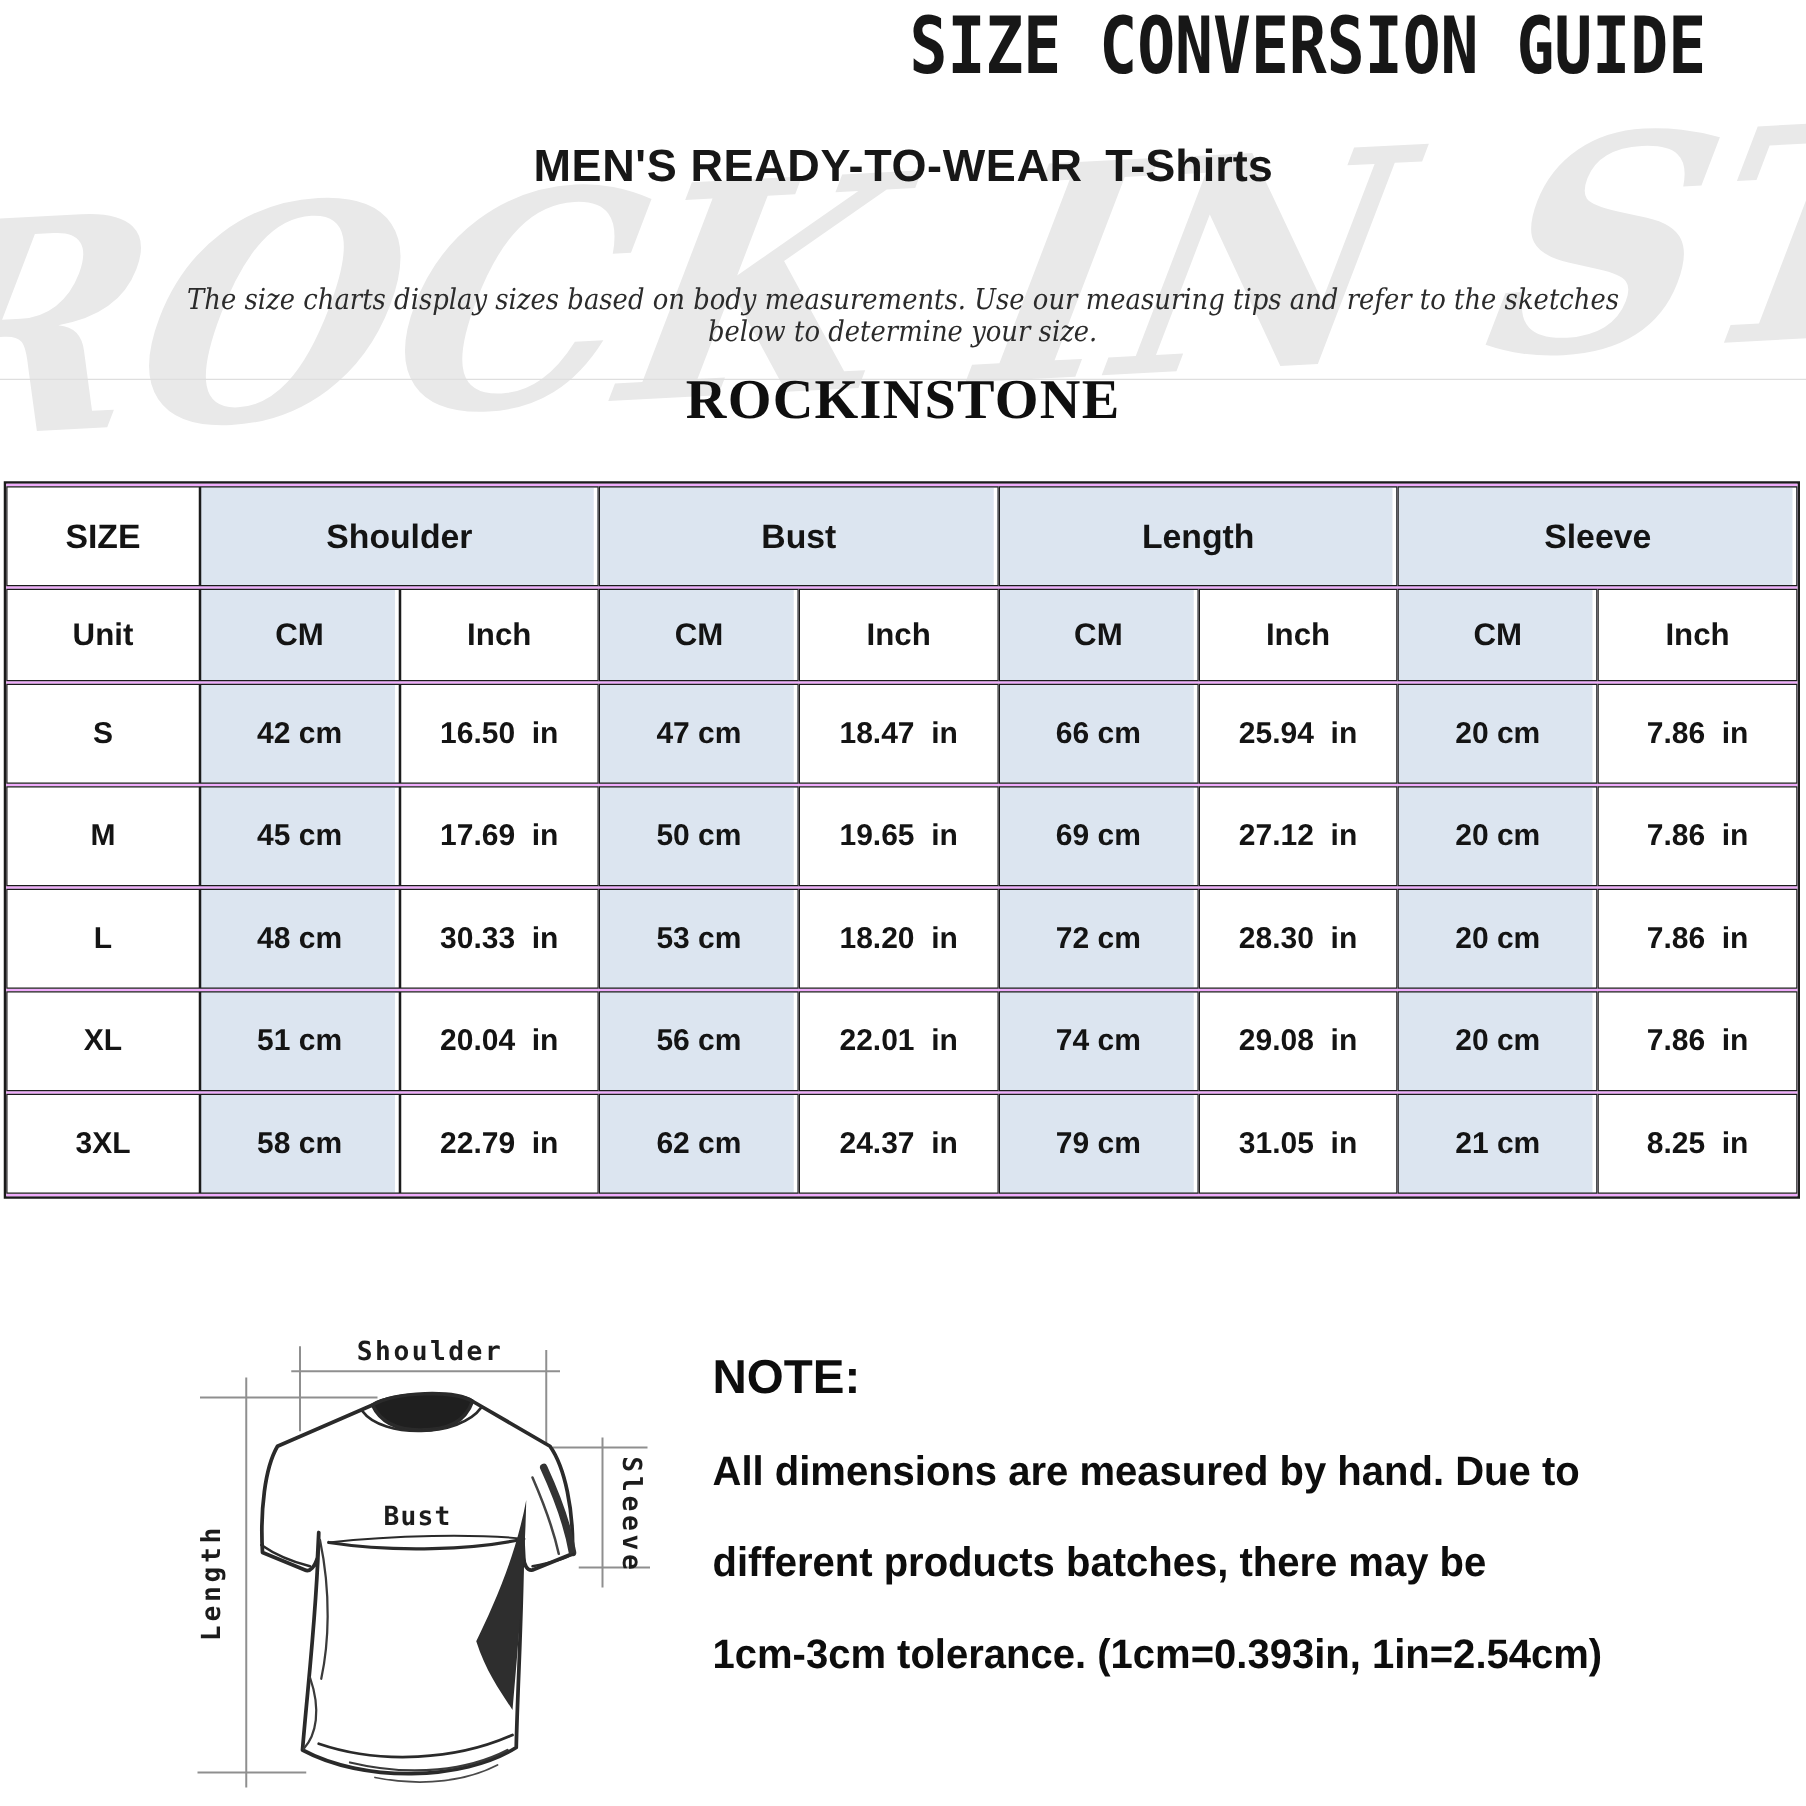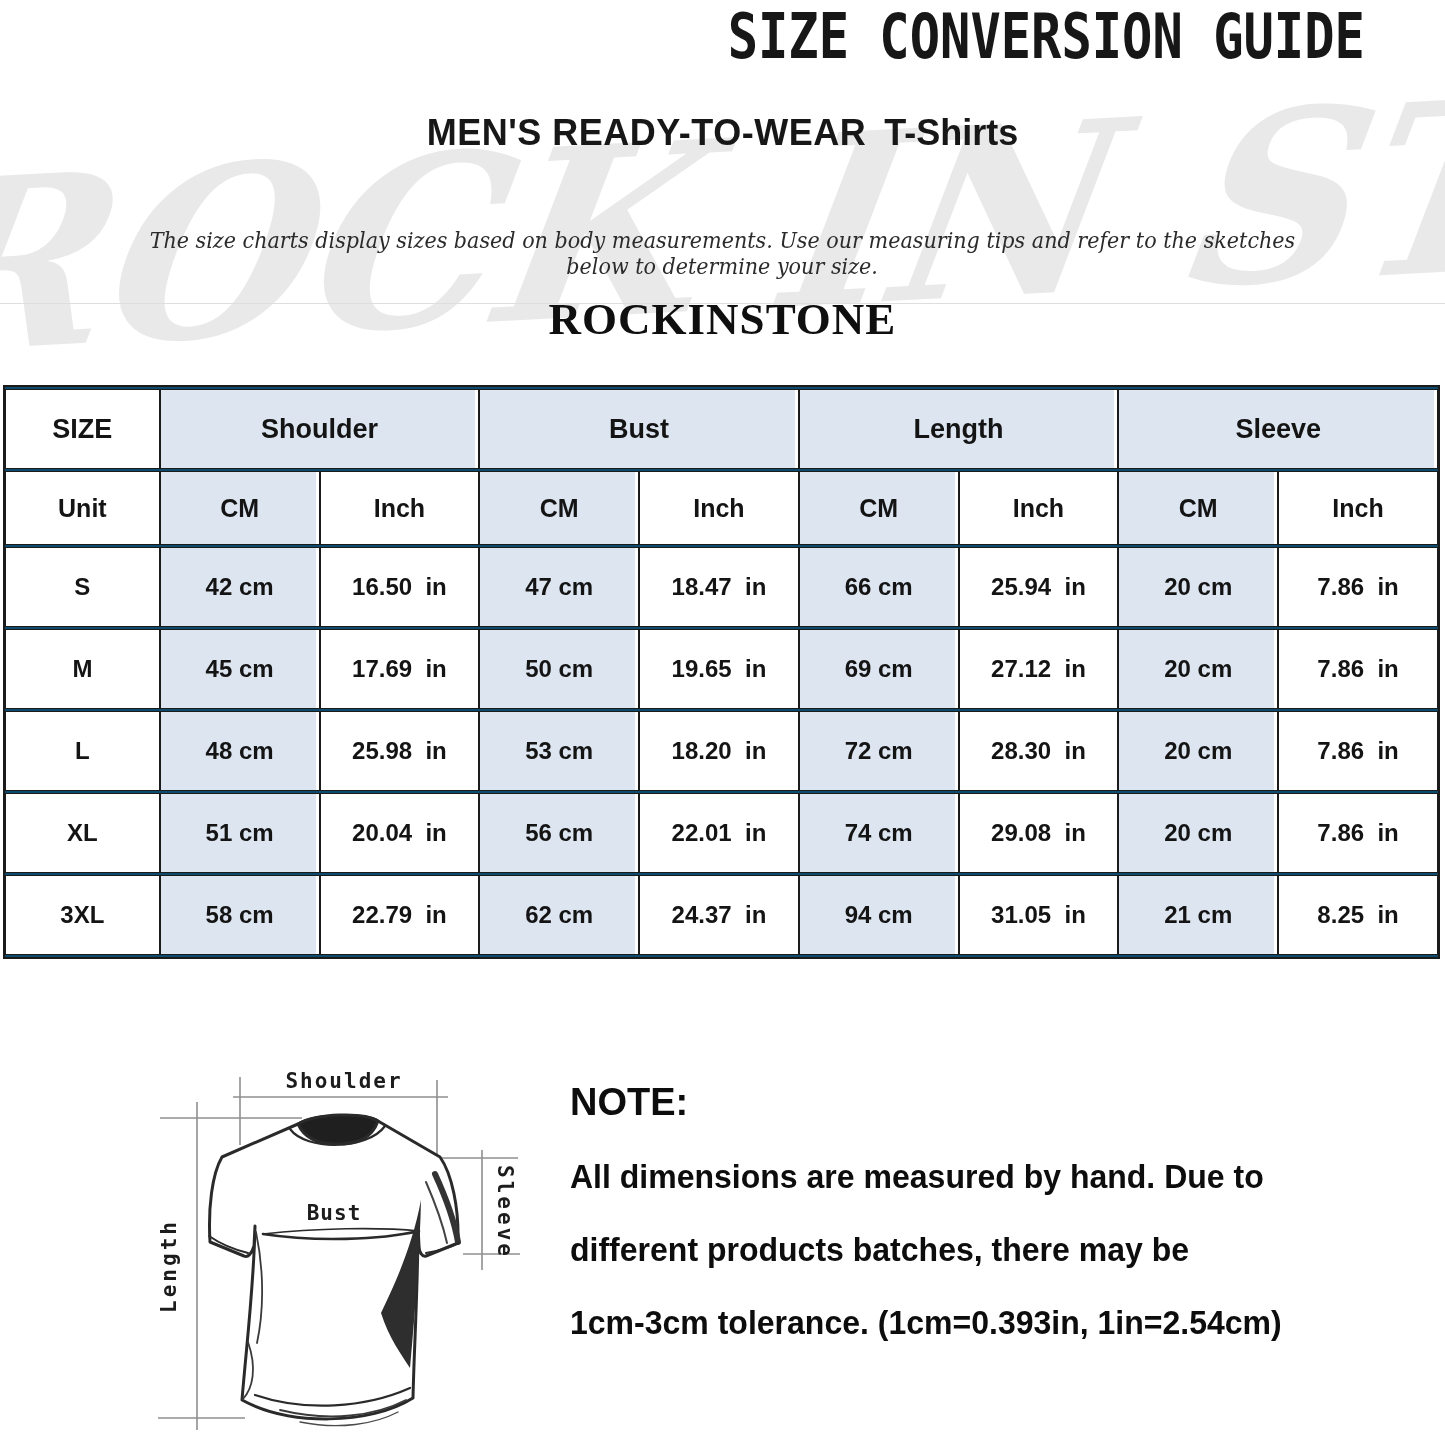--- a/index.html
+++ b/index.html
@@ -107,21 +107,21 @@
     z-index: 1;
     border: 2px solid #1b1b1b;
     background: #ffffff;
     box-sizing: border-box;
   }
   table.size-table {
     width: 100%;
     table-layout: fixed;
     border-collapse: separate;
     border-spacing: 0 2px;
-    background: #0c4a6e;
+    background: #f0abfc;
     font-weight: bold;
     color: #141414;
   }
   .size-table th, .size-table td {
     border: 1px solid #1b1b1b;
     text-align: center;
     vertical-align: middle;
     white-space: pre;
     background: #ffffff;
     padding: 0;
@@ -239,21 +239,21 @@
           <td class="blue">50 cm</td>
           <td>19.65  in</td>
           <td class="blue">69 cm</td>
           <td>27.12  in</td>
           <td class="blue">20 cm</td>
           <td>7.86  in</td>
         </tr>
         <tr>
           <td>L</td>
           <td class="blue">48 cm</td>
-          <td>25.98  in</td>
+          <td>30.33  in</td>
           <td class="blue">53 cm</td>
           <td>18.20  in</td>
           <td class="blue">72 cm</td>
           <td>28.30  in</td>
           <td class="blue">20 cm</td>
           <td>7.86  in</td>
         </tr>
         <tr>
           <td>XL</td>
           <td class="blue">51 cm</td>
@@ -264,21 +264,21 @@
           <td>29.08  in</td>
           <td class="blue">20 cm</td>
           <td>7.86  in</td>
         </tr>
         <tr>
           <td>3XL</td>
           <td class="blue">58 cm</td>
           <td>22.79  in</td>
           <td class="blue">62 cm</td>
           <td>24.37  in</td>
-          <td class="blue">94 cm</td>
+          <td class="blue">79 cm</td>
           <td>31.05  in</td>
           <td class="blue">21 cm</td>
           <td>8.25  in</td>
         </tr>
       </tbody>
     </table>
   </div>
 
   <svg class="diagram" width="430" height="395" viewBox="0 0 430 395" xmlns="http://www.w3.org/2000/svg">
 

